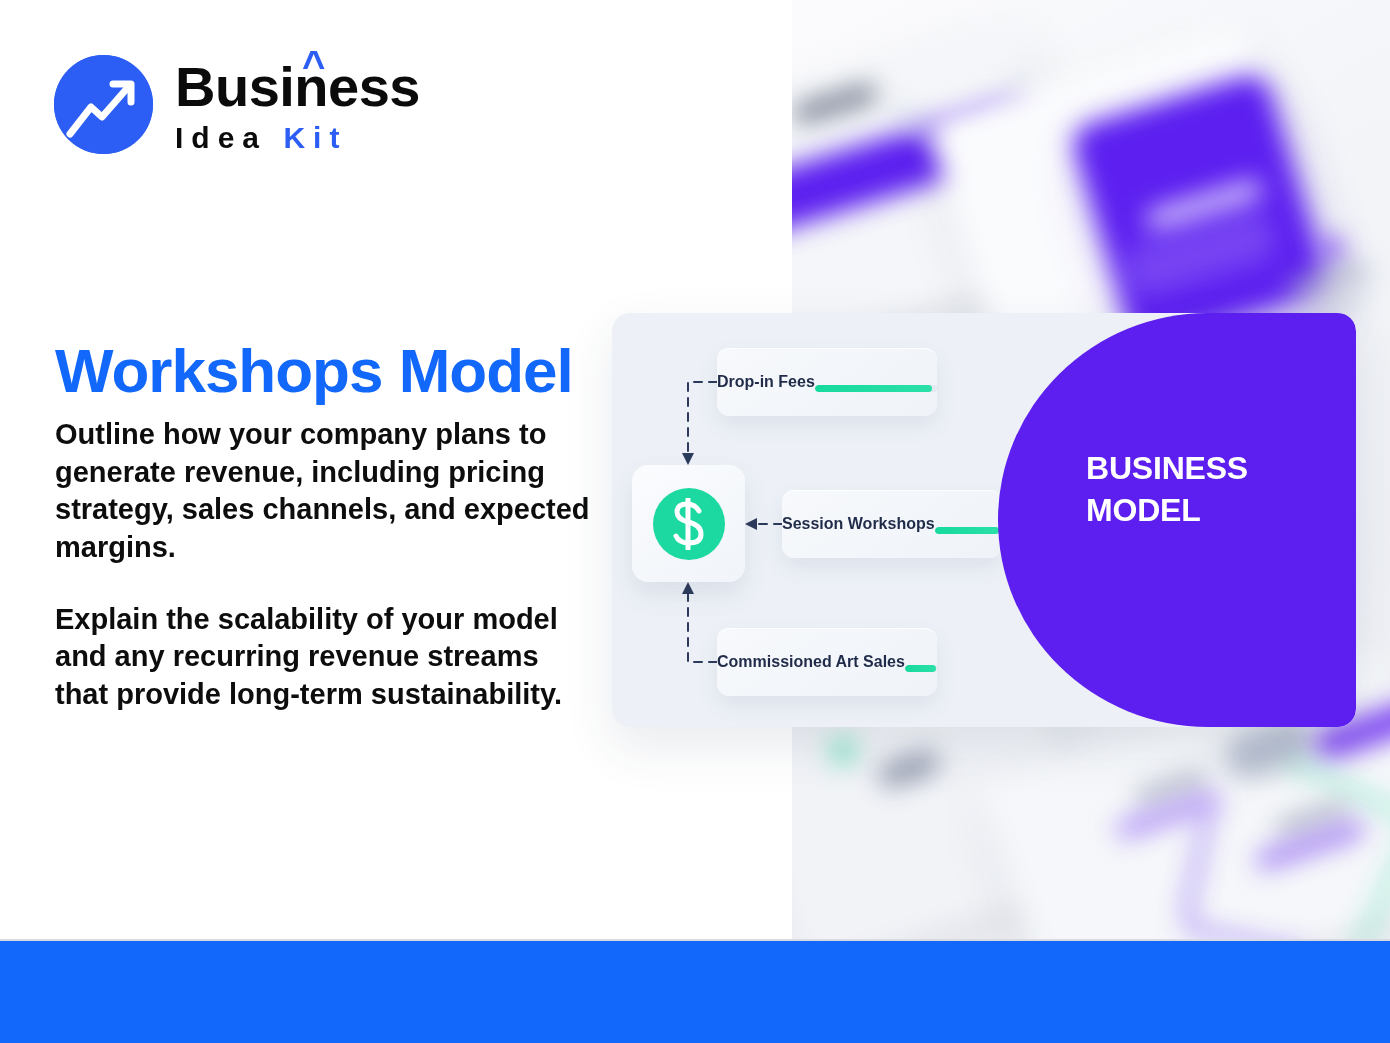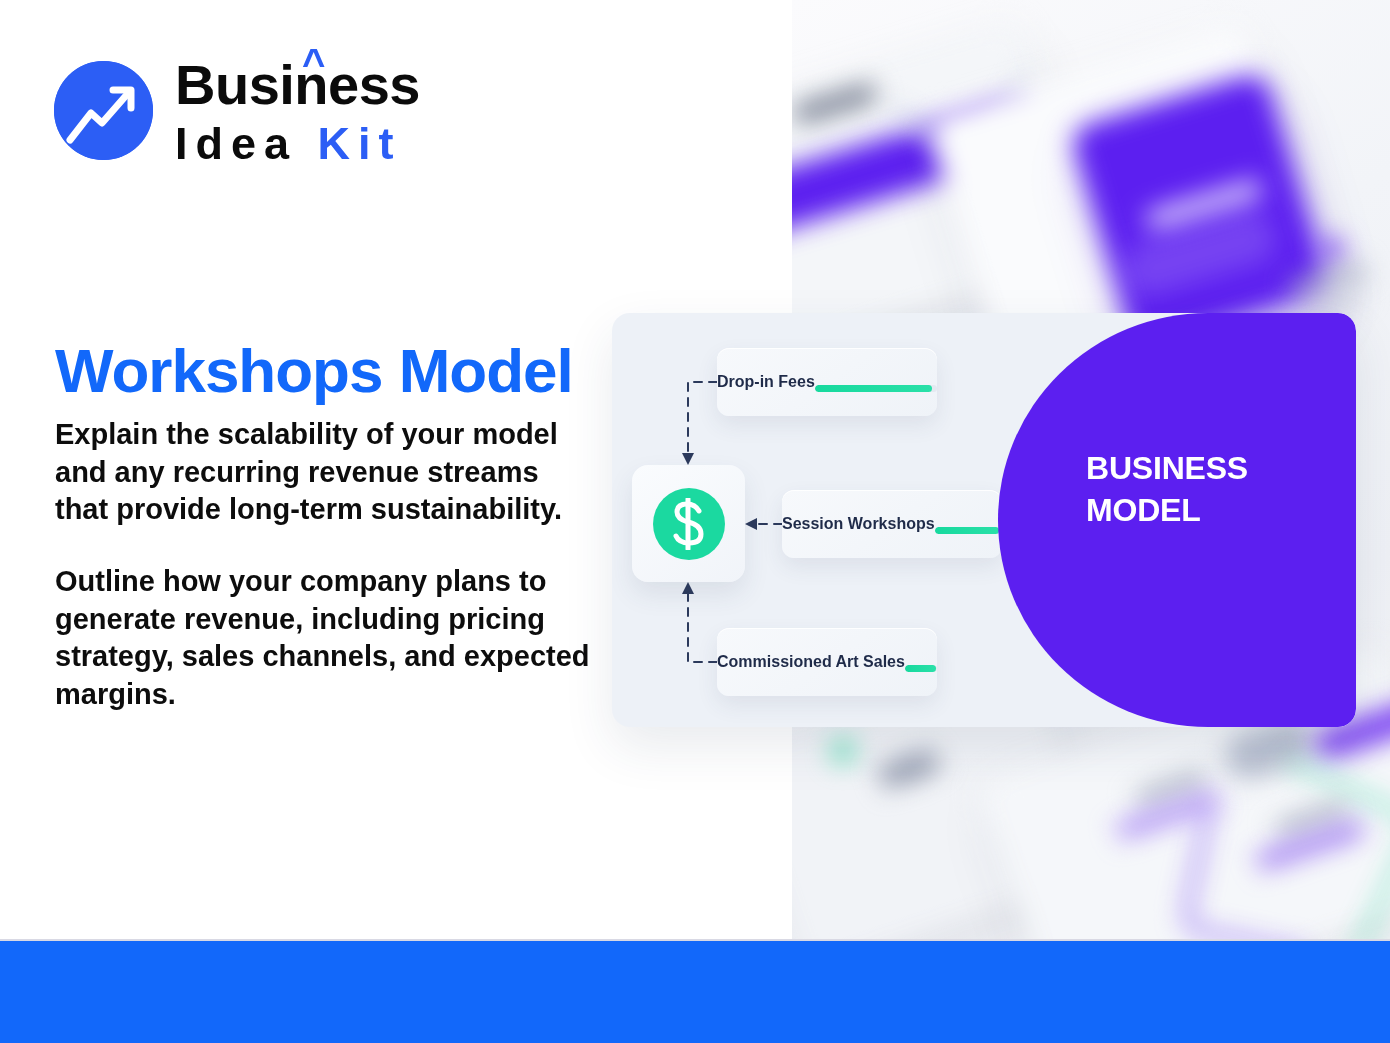--- a/index.html
+++ b/index.html
@@ -246,21 +246,21 @@
   .logo-hat {
     position: absolute;
     left: 127px;
     top: -14px;
     font-size: 40px;
     font-weight: 700;
     color: #2c5ef5;
     line-height: 1;
   }
   .logo-line2 {
-    font-size: 45px;
+    font-size: 30px;
     font-weight: 700;
     letter-spacing: 8px;
     color: #0b0b0b;
     margin-top: 8px;
   }
   .logo-line2 .kit { color: #2c5ef5; }
 
   .headline {
     position: absolute;
     left: 55px;
@@ -472,22 +472,22 @@
       <div class="logo-line2">
         <span>Idea</span>
         <span class="kit">Kit</span>
       </div>
     </div>
   </div>
 
   <h1 class="headline">Workshops Model</h1>
 
   <div class="body-copy">
+    <p>Outline how your company plans to generate revenue, including pricing strategy, sales channels, and expected margins.</p>
     <p>Explain the scalability of your model and any recurring revenue streams that provide long-term sustainability.</p>
-    <p>Outline how your company plans to generate revenue, including pricing strategy, sales channels, and expected margins.</p>
   </div>
 
   <div class="model-card">
 
     <svg class="connectors" viewBox="0 0 744 414" aria-hidden="true">
 
       <path d="M105 69 L76 69 L76 140" fill="none" stroke="#2c3a5c" stroke-width="2" stroke-dasharray="8 7" stroke-linecap="round"></path>
       <path d="M70 140 L76 152 L82 140 Z" fill="#2c3a5c"></path>
 
       <path d="M170 211 L142 211" fill="none" stroke="#2c3a5c" stroke-width="2" stroke-dasharray="8 7" stroke-linecap="round"></path>

